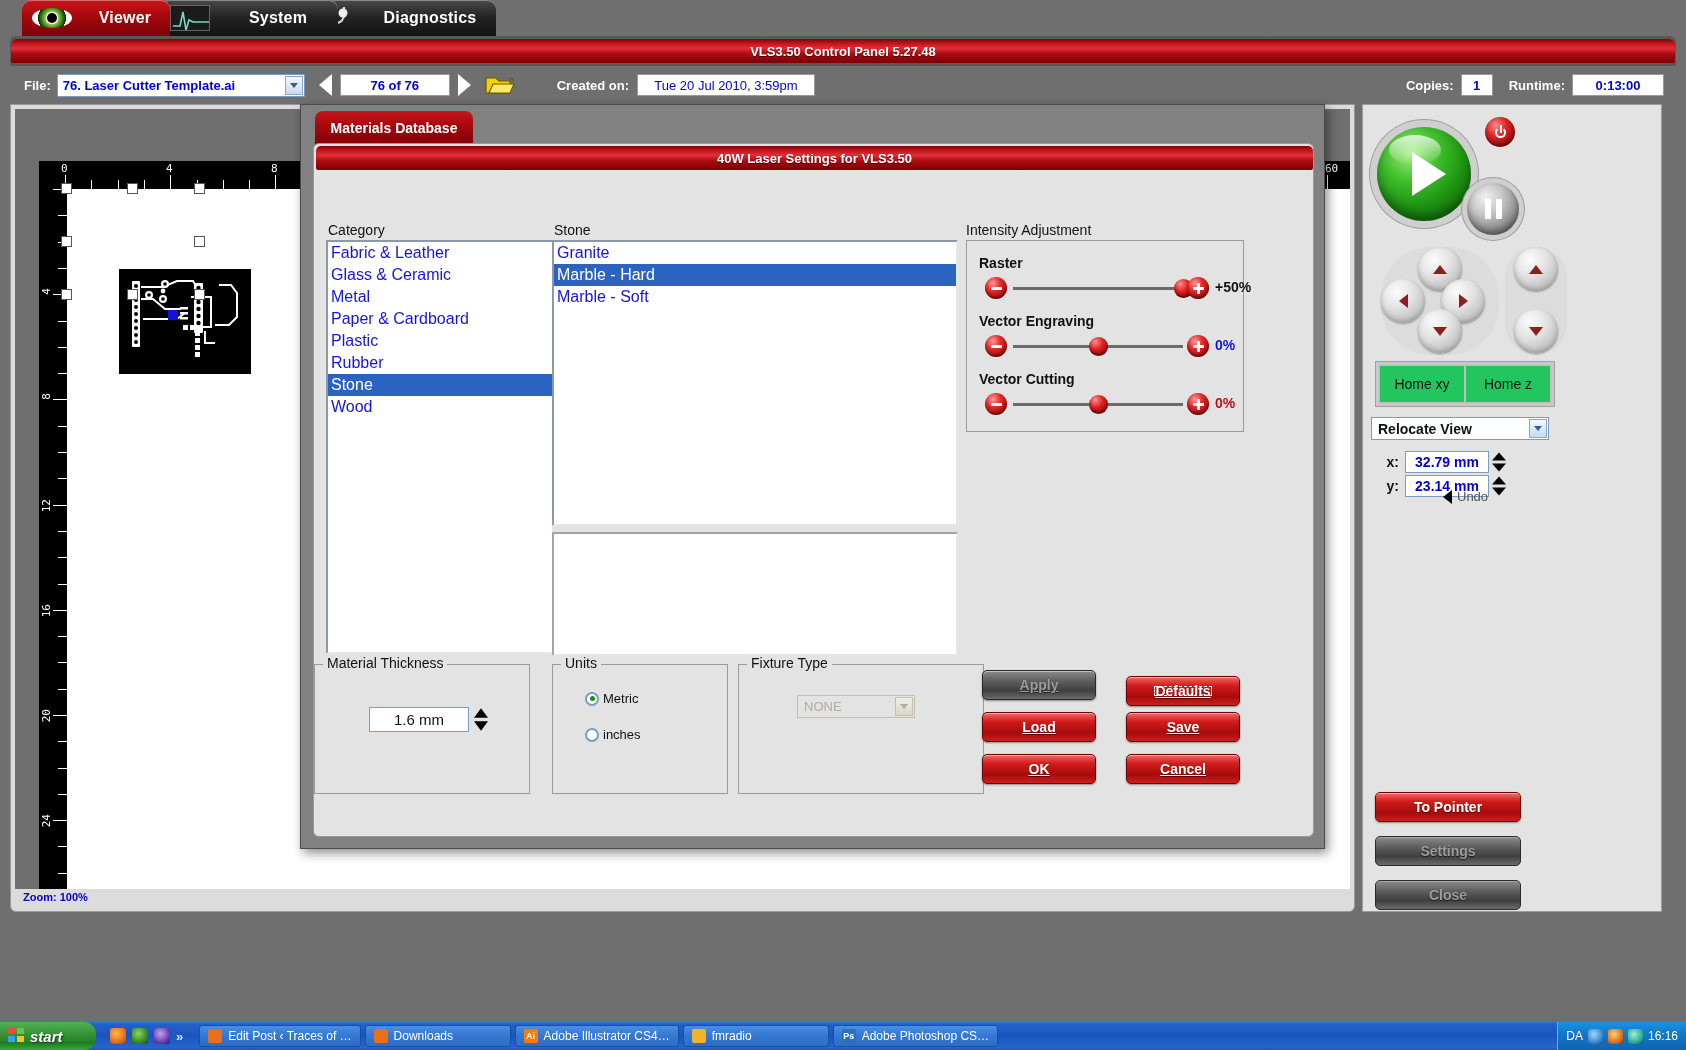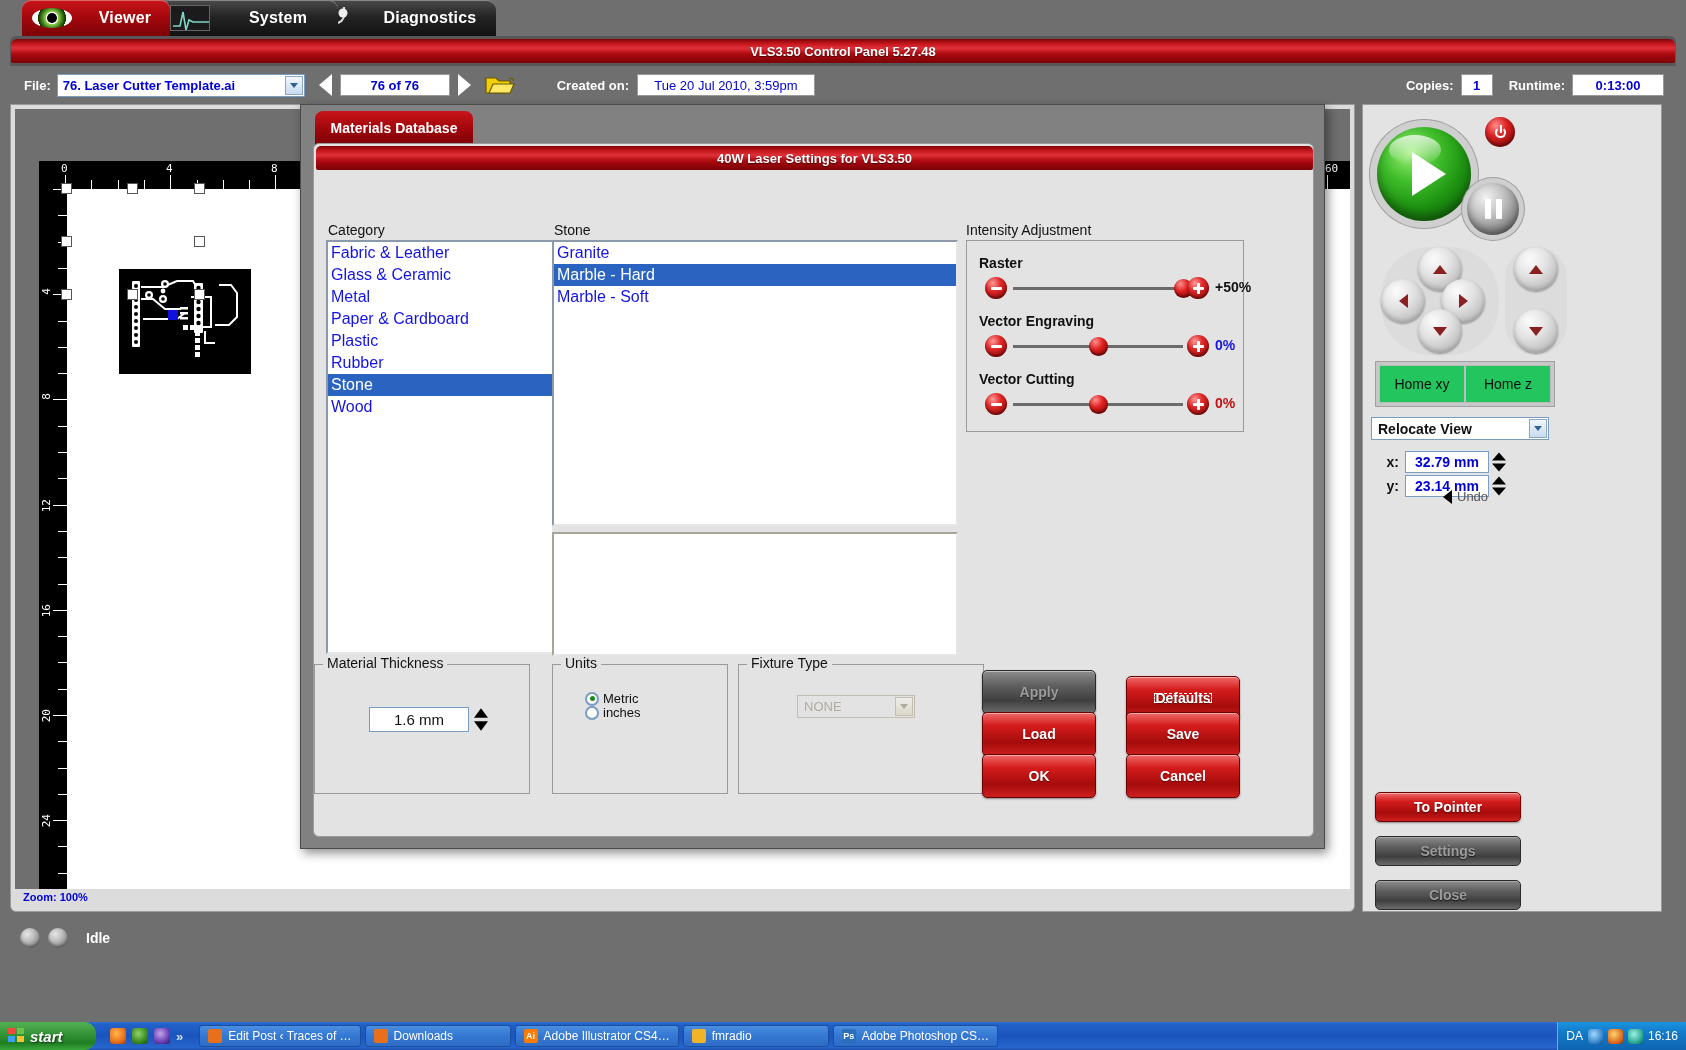--- a/index.html
+++ b/index.html
@@ -379,25 +379,26 @@
     position:absolute; width:118px; height:23px; background:#e3e3e3;
     border:1px solid #c3bfb0; display:flex; align-items:center;
   }
   .fixture-combo span { font-size:13px; color:#b0aca0; padding-left:6px; }
   .fixture-combo .combo-arrow {
     background: linear-gradient(180deg,#eeeeea,#dad6c8); border-color:#c3bfb0;
   }
   .fixture-combo .combo-arrow i { border-top-color:#b0aca0; }
 
   .dlgbtn {
-    position:absolute; width:114px; height:44px; border-radius:5px;
+    position:absolute; width:114px; height:30px; border-radius:5px;
     font-size:14px; font-weight:bold;
     display:flex;align-items:center;justify-content:center;
     box-shadow: inset 0 1px 0 rgba(255,255,255,.45), 0 1px 2px rgba(0,0,0,.4);
     text-shadow:0 1px 1px rgba(0,0,0,.5);
+    text-decoration:underline;
   }
   .dlgbtn.red {
     background: linear-gradient(180deg, #f06a6a 0%, #d41c1c 30%, #a60b0b 70%, #cc2020 100%);
     border:1px solid #6d0202; color:#fff;
   }
   .dlgbtn.gray {
     background: linear-gradient(180deg, #8d8d8d 0%, #5f5f5f 35%, #3f3f3f 70%, #6b6b6b 100%);
     border:1px solid #2a2a2a; color:#9c9c9c;
   }
   .focusring { outline:1px dashed #fff; outline-offset:-4px; padding:0 4px; }
@@ -678,25 +679,20 @@
         <div class="handle" style="left:-6px;  top:100px;"></div>
         <div class="handle" style="left:60px;  top:100px;"></div>
         <div class="handle" style="left:127px; top:100px;"></div>
       </div>
     </div>
     <div class="stage-footer">
       <div class="zoomstatus">Zoom: 100%</div>
     </div>
   </div>
 
-  <div class="statusbar">
-    <div class="lamp"></div>
-    <div class="lamp"></div>
-    <div class="status-text">Idle</div>
-  </div>
 
   <div class="sidepanel">
     <div class="sidepanel-bg">
 
       <div class="go-btn"></div>
       <div class="go-gloss"></div>
       <div class="pause-btn">
           <i></i>
           <i></i>
         </div>
@@ -850,21 +846,21 @@
             <i class="dn" style="height:12px;"></i>
         </div>
       </div>
 
       <div class="fieldset" style="left:238px; top:520px; width:176px; height:130px;">
         <div class="fs-title">Units</div>
         <div class="radio-row" style="left:32px; top:26px;">
           <div class="radio on"></div>
           <span class="radio-lbl">Metric</span>
         </div>
-        <div class="radio-row" style="left:32px; top:40px;justify-content:space-between;">
+        <div class="radio-row" style="left:32px; top:62px;justify-content:space-between;">
           <div class="radio"></div>
           <span class="radio-lbl">inches</span>
         </div>
       </div>
 
       <div class="fieldset" style="left:424px; top:520px; width:246px; height:130px;">
         <div class="fs-title">Fixture Type</div>
         <div class="fixture-combo" style="left:58px; top:30px;">
           <span>NONE</span>
           <div class="combo-arrow">

